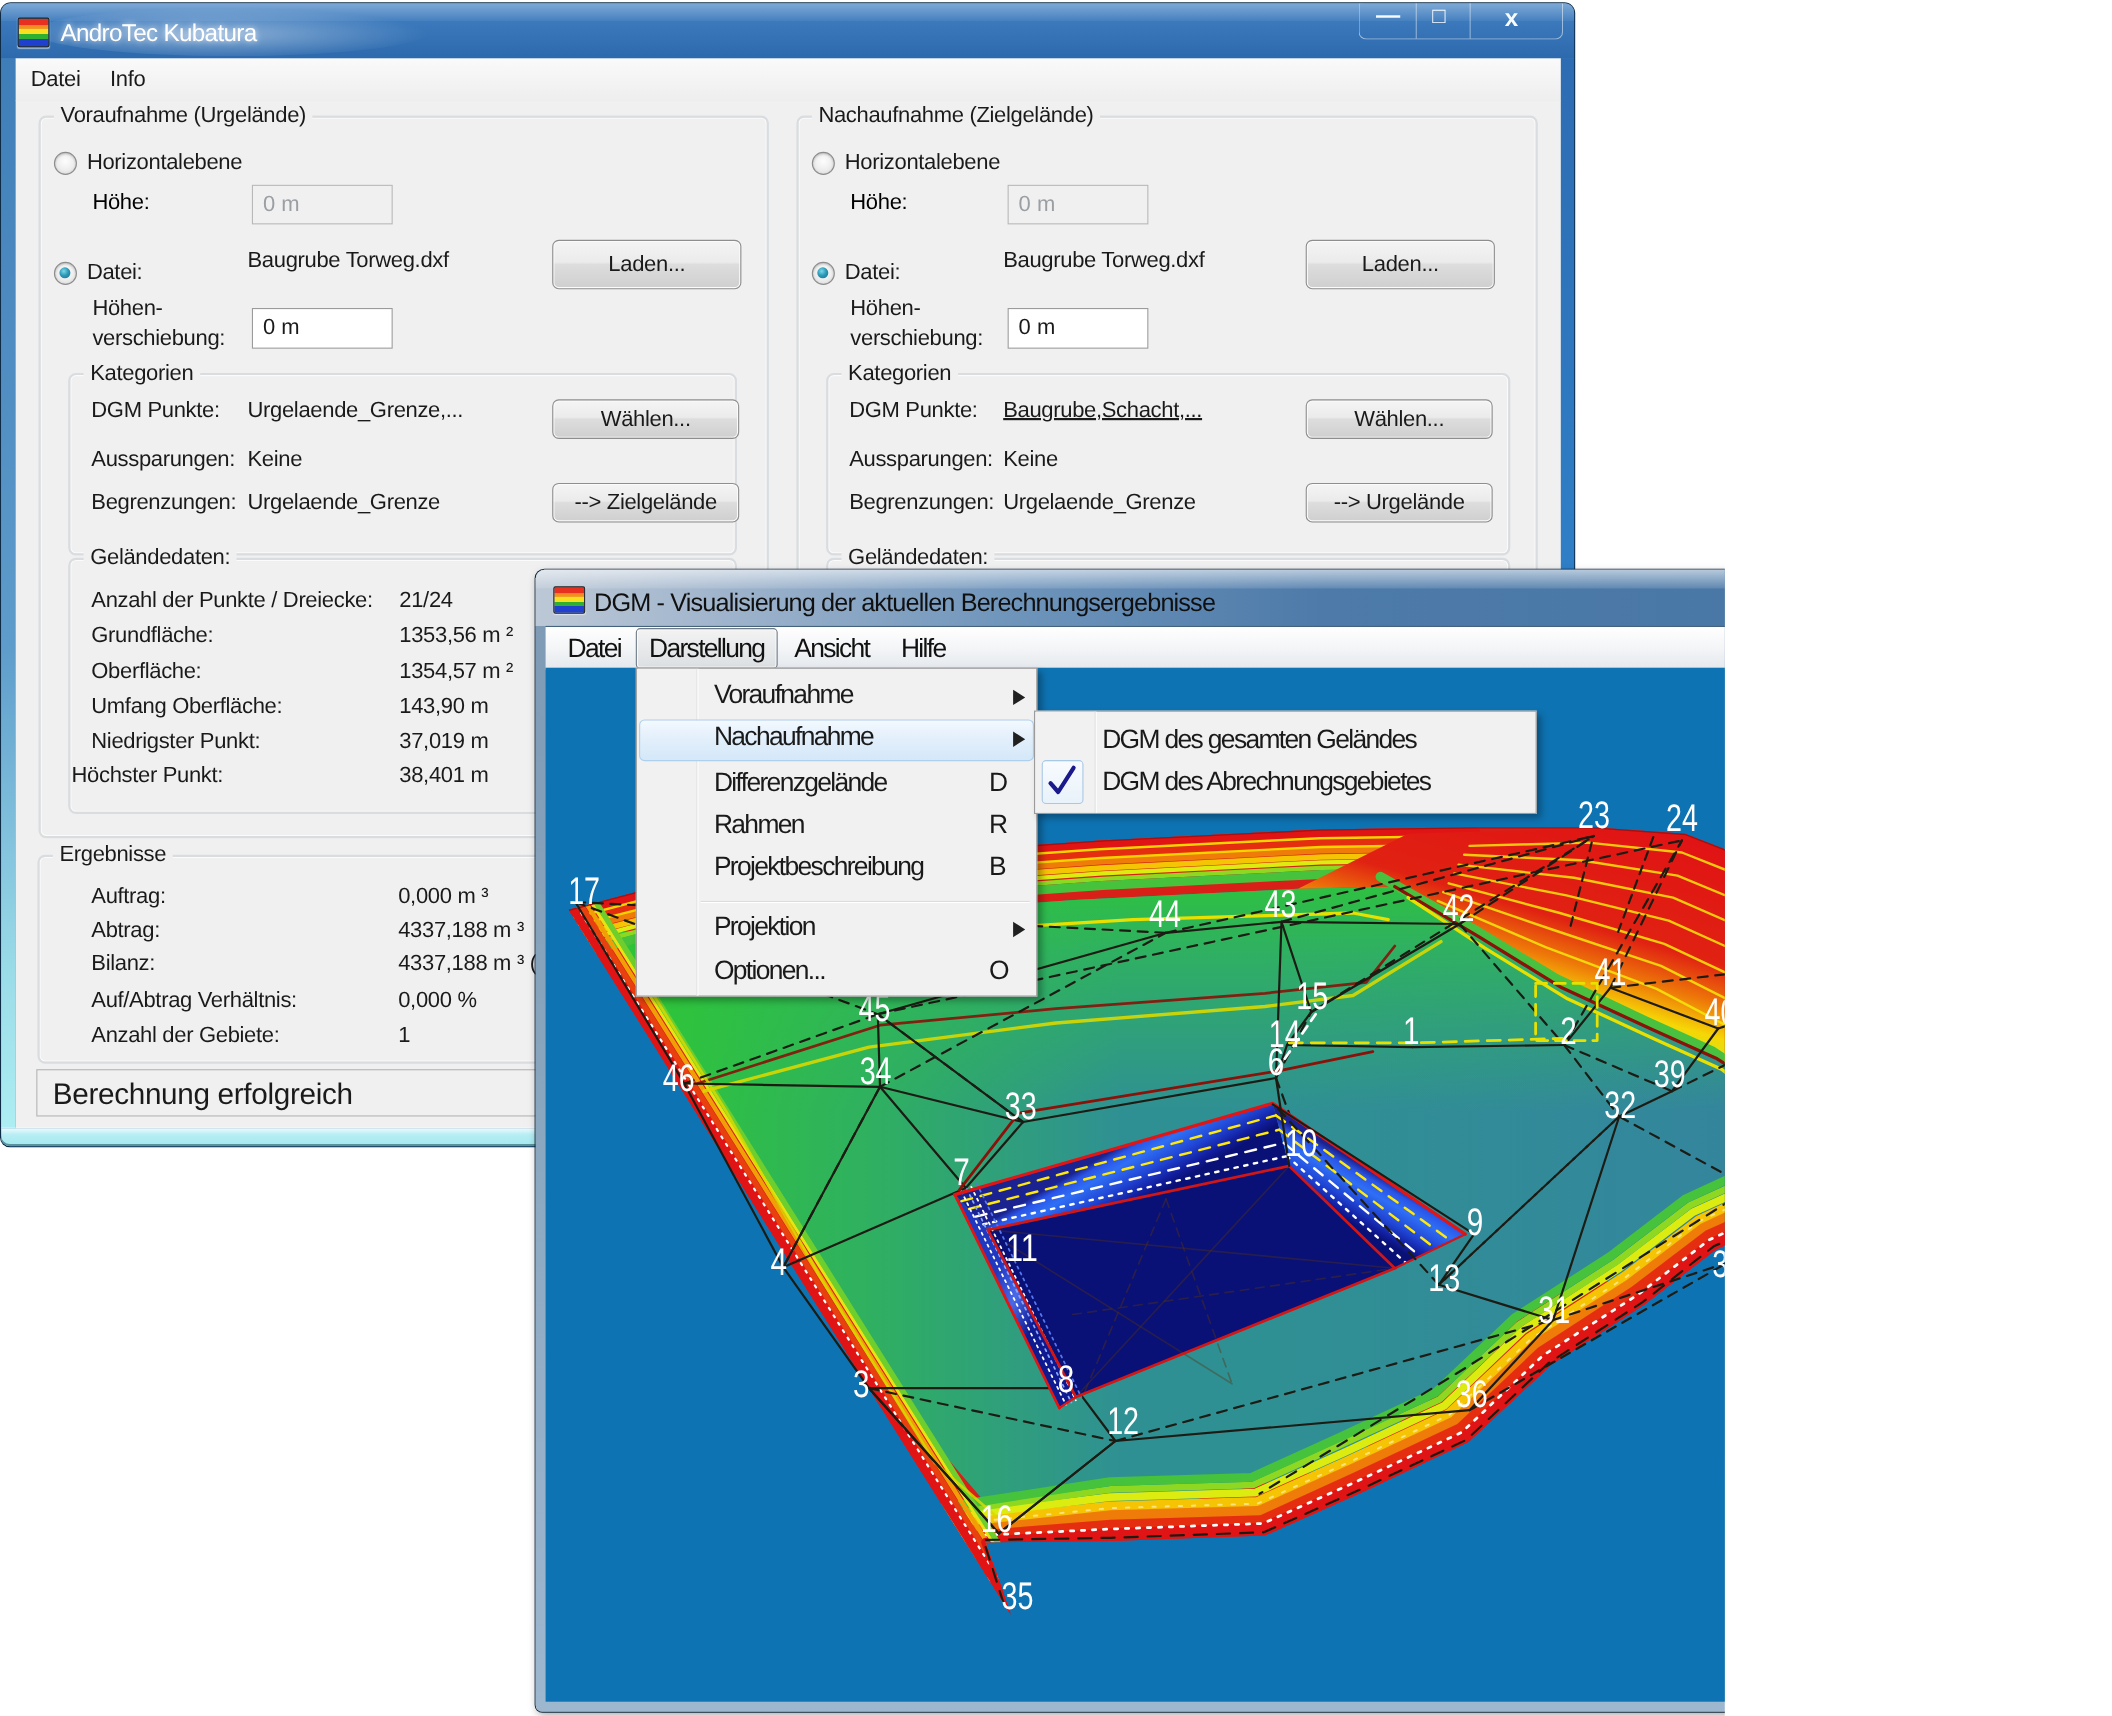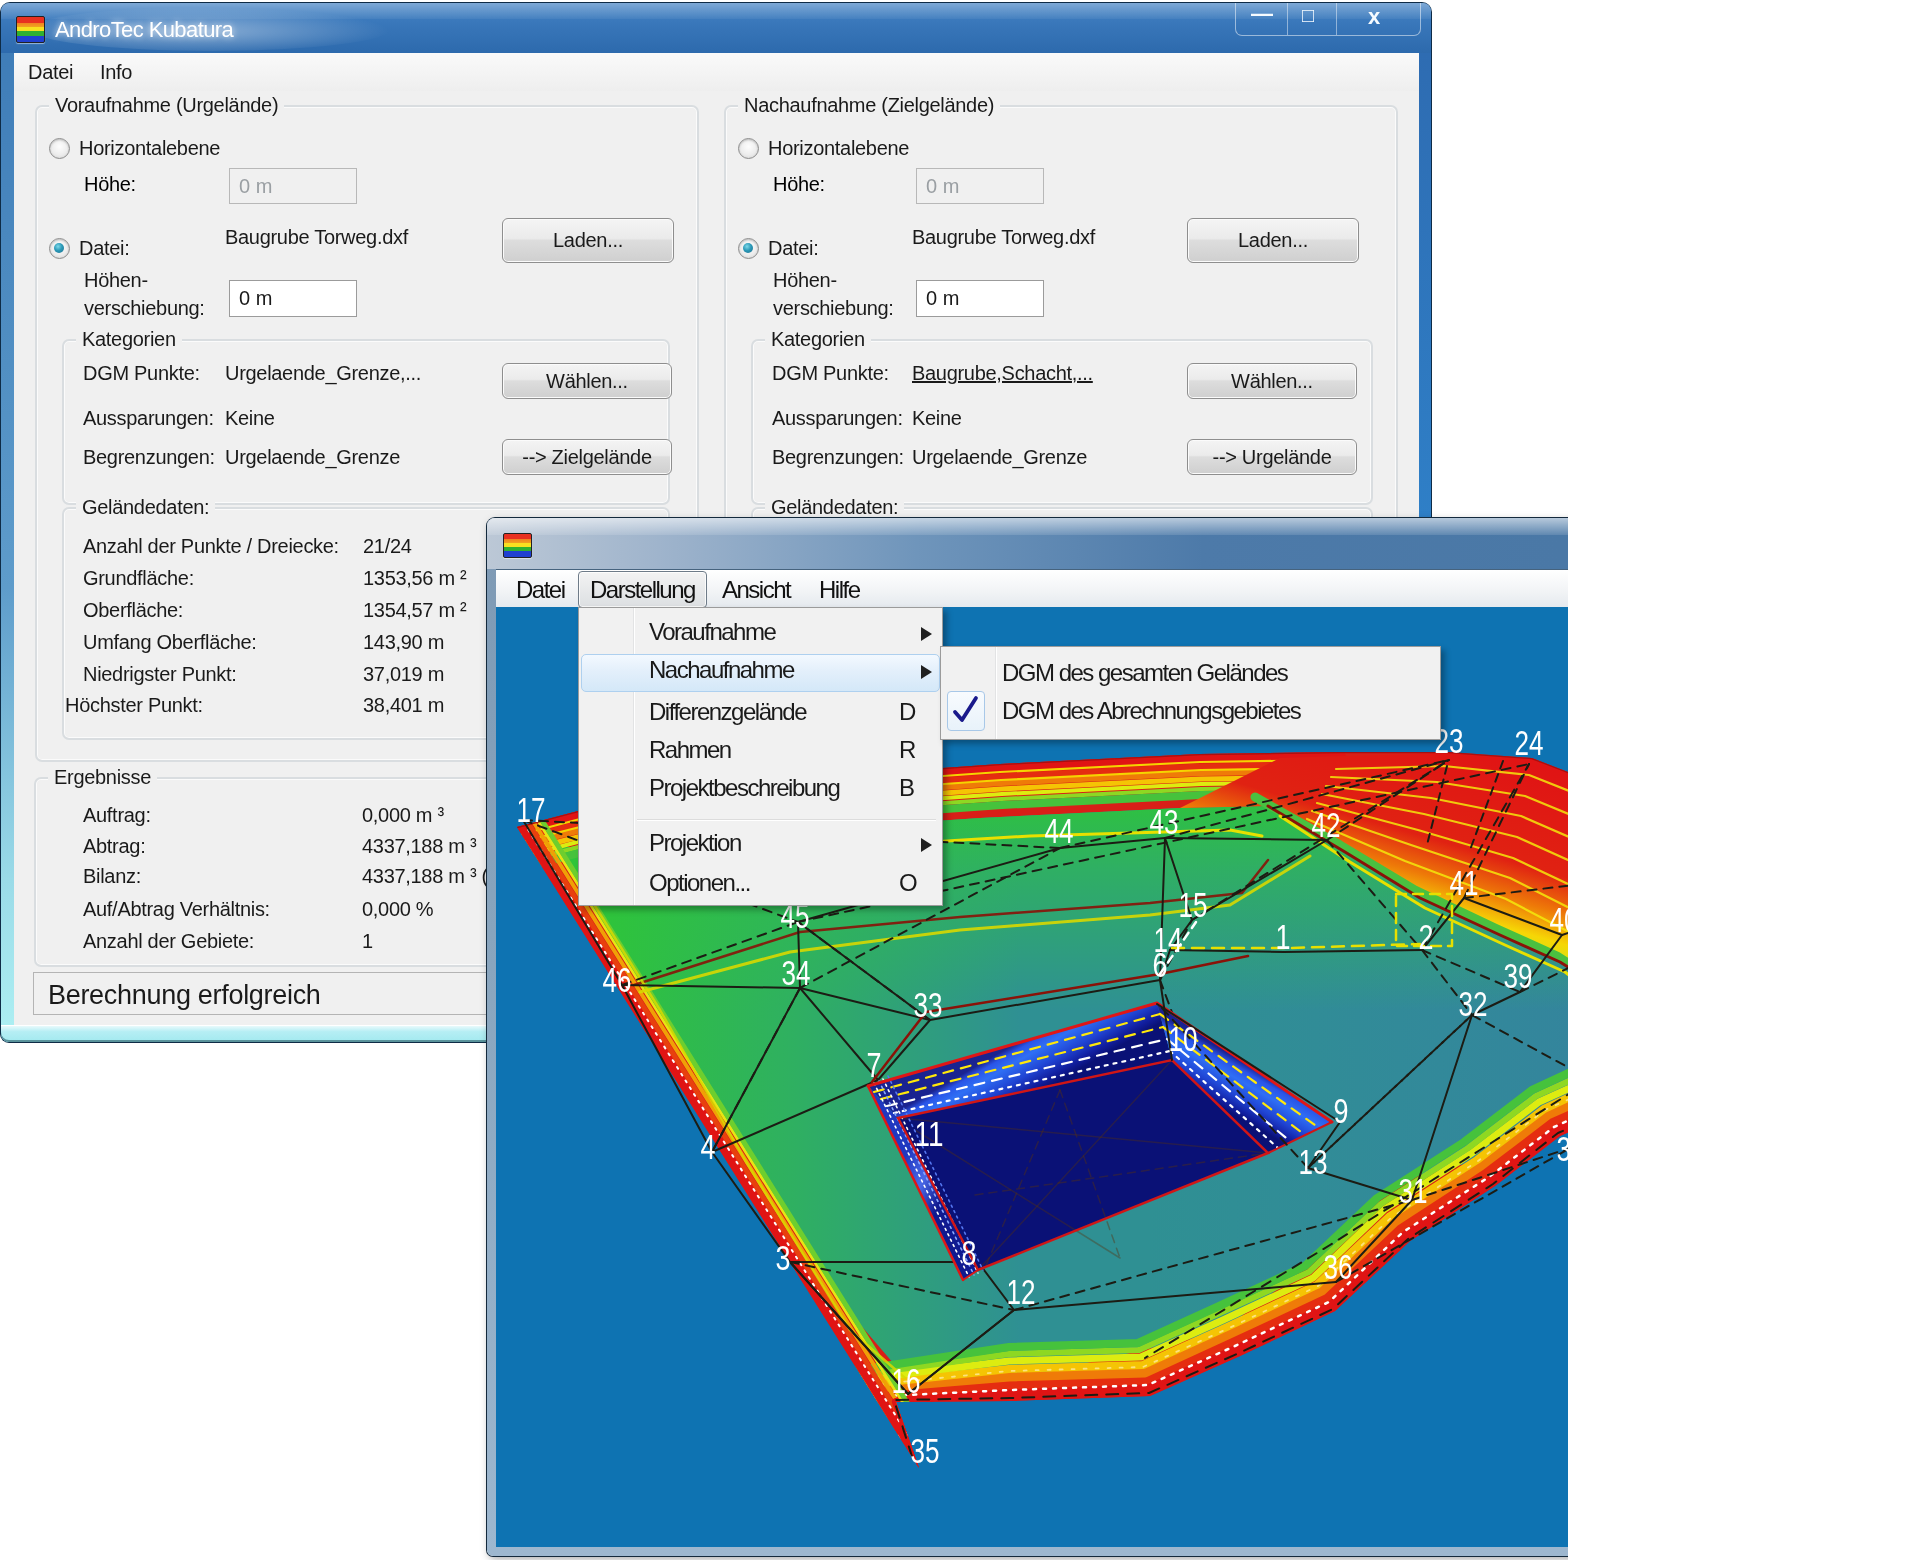--- a/index.html
+++ b/index.html
@@ -188,20 +188,21 @@
  <div class="vbutton" style="left:1186px;top:436px;width:168px;height:34px;">--&gt; Urgelände</div>
 
  <div class="grp" style="left:750px;top:504px;width:618px;height:229px;">
         <div class="cap">Geländedaten:</div>
       </div>
 </div>
 
 <div id="w2">
  <div class="titlebar"></div>
  <div class="applogo" style="left:16px;top:15px;width:27px;height:23px;"></div>
+ <div class="title">DGM - Visualisierung der aktuellen Berechnungsergebnisse</div>
  <div class="wbtn gray" style="left:1238px;top:0px;width:47px;height:33px;">
         <div class="ic" style="left:12px;top:2px;font-size:22px;">—</div>
       </div>
  <div class="wbtn gray" style="left:1288px;top:0px;width:44px;height:33px;">
         <div class="ic" style="left:11px;top:4px;font-size:19px;">□</div>
       </div>
  <div class="wbtn red" style="left:1335px;top:0px;width:86px;height:35px;">
         <div class="ic" style="left:32px;top:2px;font-size:24px;text-shadow:0 1px 2px rgba(0,0,0,.5);">x</div>
       </div>
  <div class="menubar">
@@ -497,21 +498,21 @@
   <div class="mitem" style="top:219px;">
           <span class="t">Projektion</span>
           <span class="arr"></span>
         </div>
   <div class="mitem" style="top:259px;">
           <span class="t">Optionen...</span>
           <span class="k">O</span>
         </div>
  </div>
 
- <div class="menu" style="left:453px;top:128px;width:455px;height:92px;padding-left:44px;">
+ <div class="menu" style="left:453px;top:128px;width:455px;height:92px;">
   <div class="gut"></div>
   <div class="mitem" style="top:10px;">
           <span class="t" style="left:61px;">DGM des gesamten Geländes</span>
         </div>
   <div class="mitem" style="top:48px;">
           <span class="t" style="left:61px;">DGM des Abrechnungsgebietes</span>
         </div>
   <div class="chkbox" style="left:6px;top:44px;"></div>
   <svg style="position:absolute;left:8px;top:44px;" width="34" height="38" viewBox="0 0 34 38">
           <path d="M6,21 L13,29 L27,7" fill="none" stroke="#1a1a8c" stroke-width="3.8" stroke-linecap="round" stroke-linejoin="round"></path>

